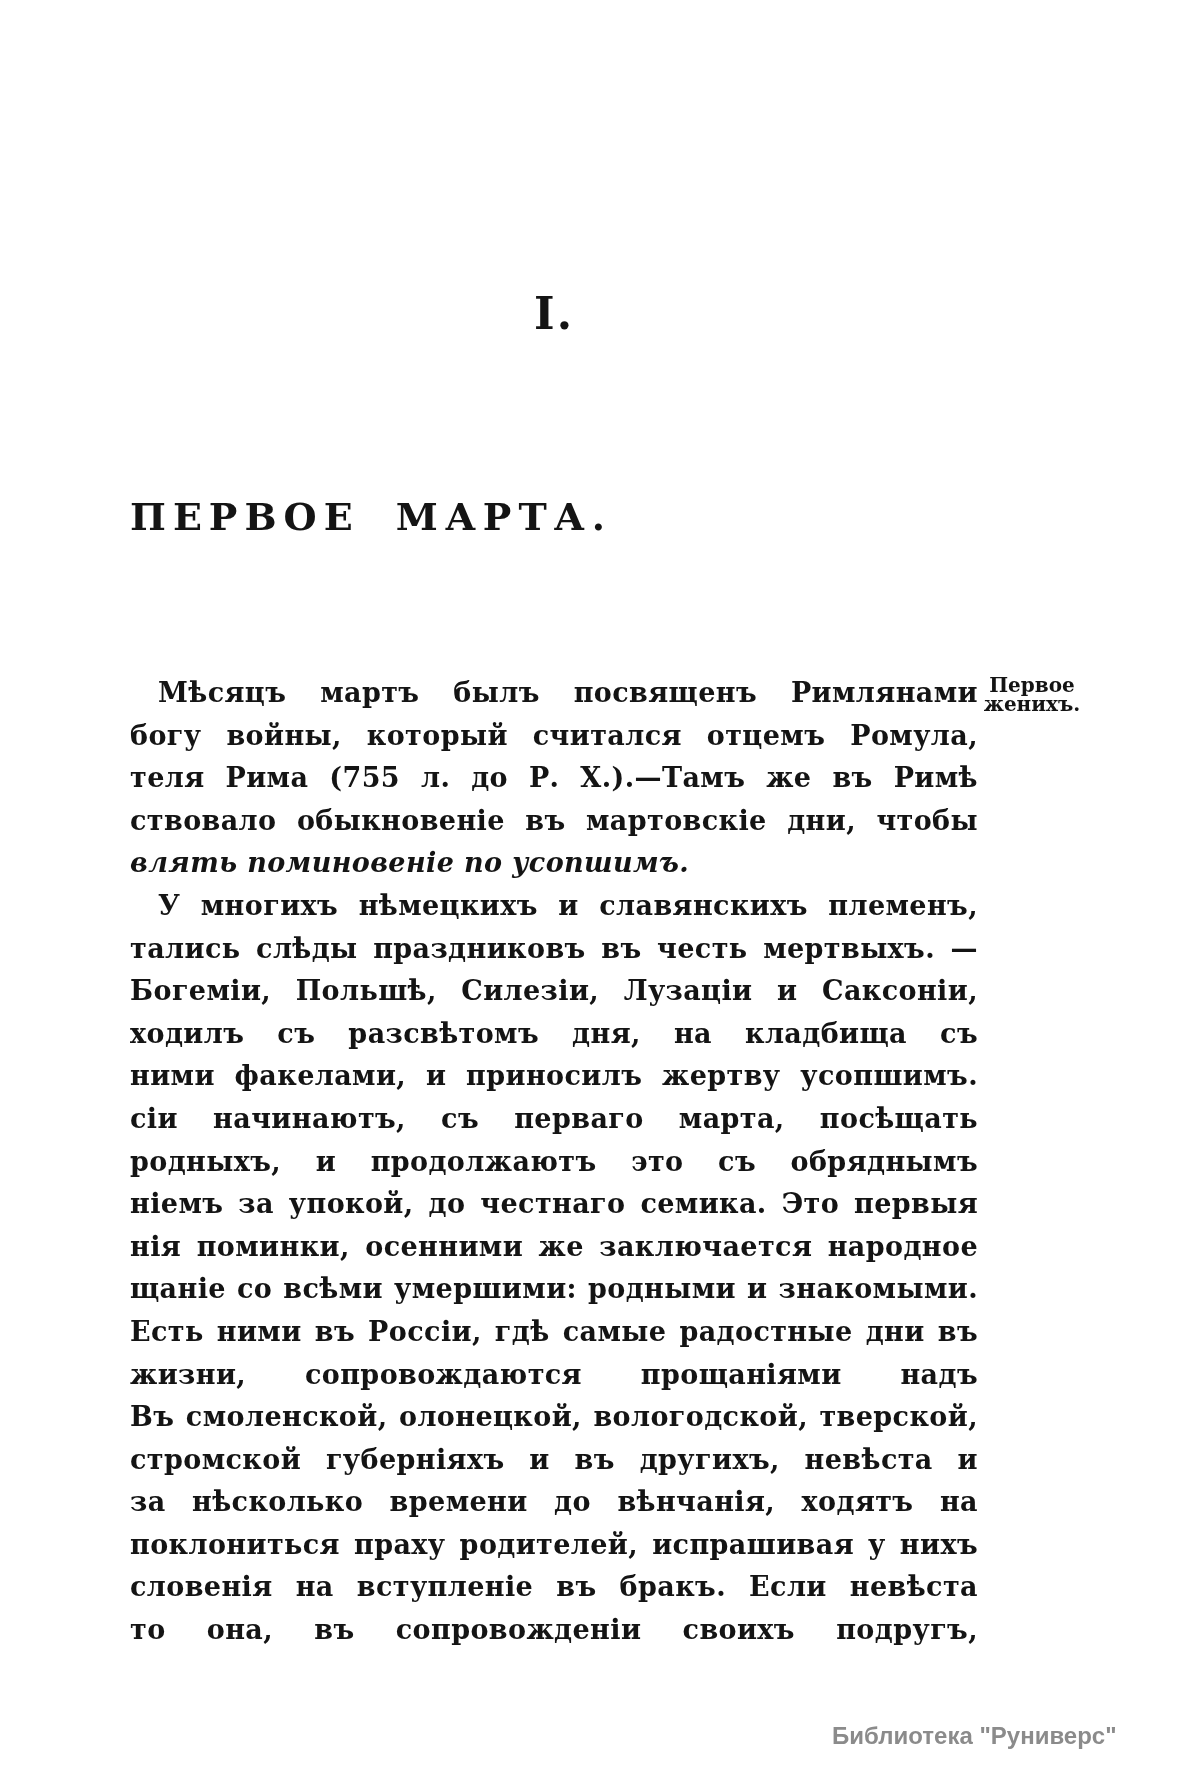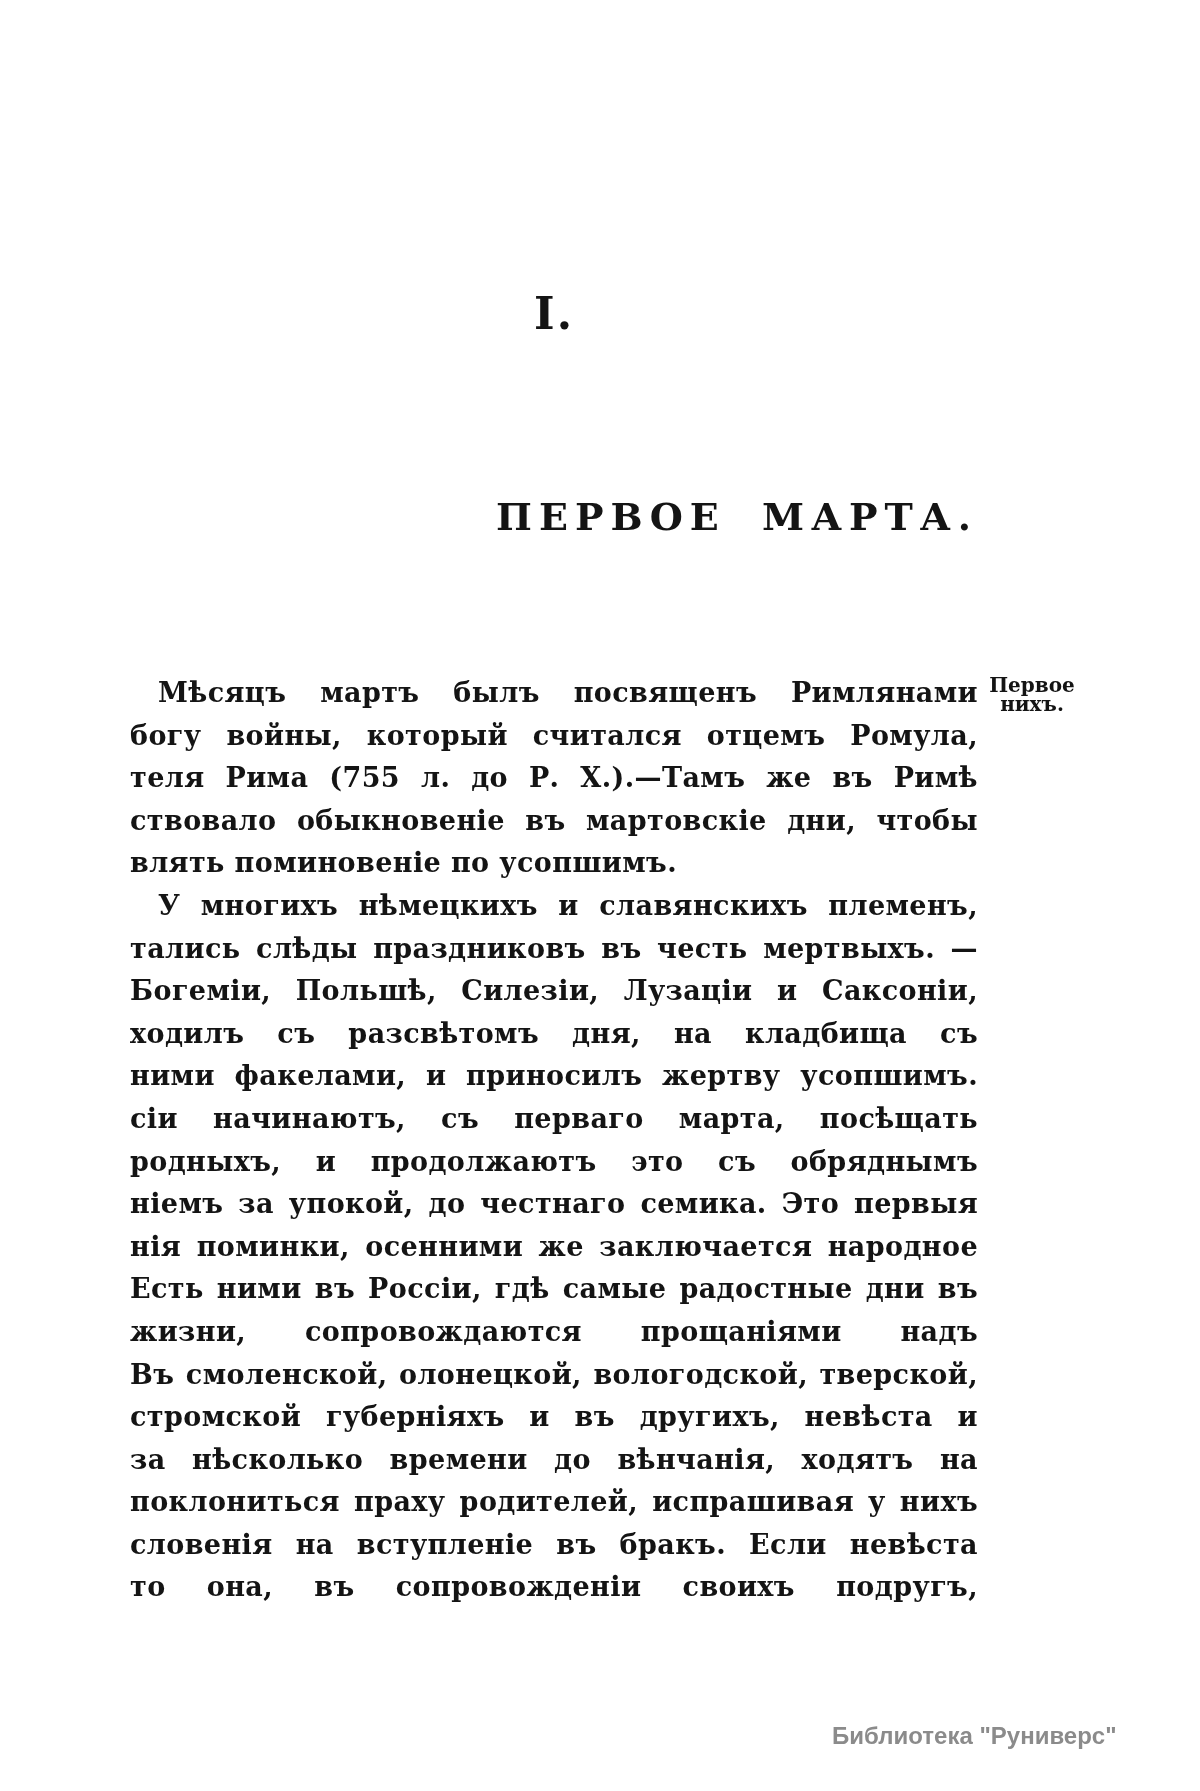--- a/index.html
+++ b/index.html
@@ -29,21 +29,21 @@
     text-align: center;
     font-size: 44px;
     font-weight: bold;
     letter-spacing: 2px;
   }
   .chapter-title {
     position: absolute;
     left: 130px;
     top: 494px;
     width: 848px;
-    text-align: right;
+    text-align: left;
     font-size: 38px;
     font-weight: bold;
     letter-spacing: 7px;
     word-spacing: 16px;
     white-space: nowrap;
   }
   .margin-note {
     position: absolute;
     left: 980px;
     top: 676px;
@@ -64,21 +64,21 @@
   }
   .line {
     height: 42.6px;
     line-height: 42.6px;
     text-align: justify;
     text-align-last: justify;
     overflow: hidden;
     white-space: normal;
   }
   .line.indent { text-indent: 28px; }
-  .line.end { text-align-last: left; }
+  .line.end { text-align-last: left; font-style: italic; }
   .watermark {
     position: absolute;
     left: 832px;
     top: 1722px;
     font-family: "Liberation Sans", "DejaVu Sans", sans-serif;
     font-size: 24px;
     font-weight: bold;
     color: var(--watermark, #8b8b8b);
     white-space: nowrap;
   }
@@ -87,40 +87,41 @@
 <body>
 
 <div class="page">
 
   <div class="chapter-number">I.</div>
 
   <h1 class="chapter-title">ПЕРВОЕ МАРТА.</h1>
 
   <aside class="margin-note">
     <div>Первое</div>
-    <div>нихъ.</div>
+    <div>женихъ.</div>
   </aside>
 
   <div class="body-text">
 
     <div class="line indent">Мѣсяцъ мартъ былъ посвященъ Римлянами Марсу,</div>
     <div class="line">богу войны, который считался отцемъ Ромула, основа-</div>
     <div class="line">теля Рима (755 л. до Р. Х.).—Тамъ же въ Римѣ суще-</div>
     <div class="line">ствовало обыкновеніе въ мартовскіе дни, чтобы отпра-</div>
     <div class="line end">влять поминовеніе по усопшимъ.</div>
 
     <div class="line indent">У многихъ нѣмецкихъ и славянскихъ племенъ, ос-</div>
     <div class="line">тались слѣды праздниковъ въ честь мертвыхъ. — Въ</div>
     <div class="line">Богеміи, Польшѣ, Силезіи, Лузаціи и Саксоніи, народъ</div>
     <div class="line">ходилъ съ разсвѣтомъ дня, на кладбища съ зажжен-</div>
     <div class="line">ними факелами, и приносилъ жертву усопшимъ. Въ Рос-</div>
     <div class="line">сіи начинаютъ, съ перваго марта, посѣщать могилы</div>
     <div class="line">родныхъ, и продолжаютъ это съ обряднымъ поминове-</div>
     <div class="line">ніемъ за упокой, до честнаго семика. Это первыя весен-</div>
     <div class="line">нія поминки, осенними же заключается народное про-</div>
+    <div class="line">щаніе со всѣми умершими: родными и знакомыми.</div>
     <div class="line">Есть ними въ Россіи, гдѣ самые радостные дни въ</div>
     <div class="line">жизни, сопровождаются прощаніями надъ могилой. —</div>
     <div class="line">Въ смоленской, олонецкой, вологодской, тверской, ко-</div>
     <div class="line">стромской губерніяхъ и въ другихъ, невѣста и женихъ,</div>
     <div class="line">за нѣсколько времени до вѣнчанія, ходятъ на могилу</div>
     <div class="line">поклониться праху родителей, испрашивая у нихъ благо-</div>
     <div class="line">словенія на вступленіе въ бракъ. Если невѣста сирота,</div>
     <div class="line">то она, въ сопровожденіи своихъ подругъ, отправляет-</div>
   </div>
 

